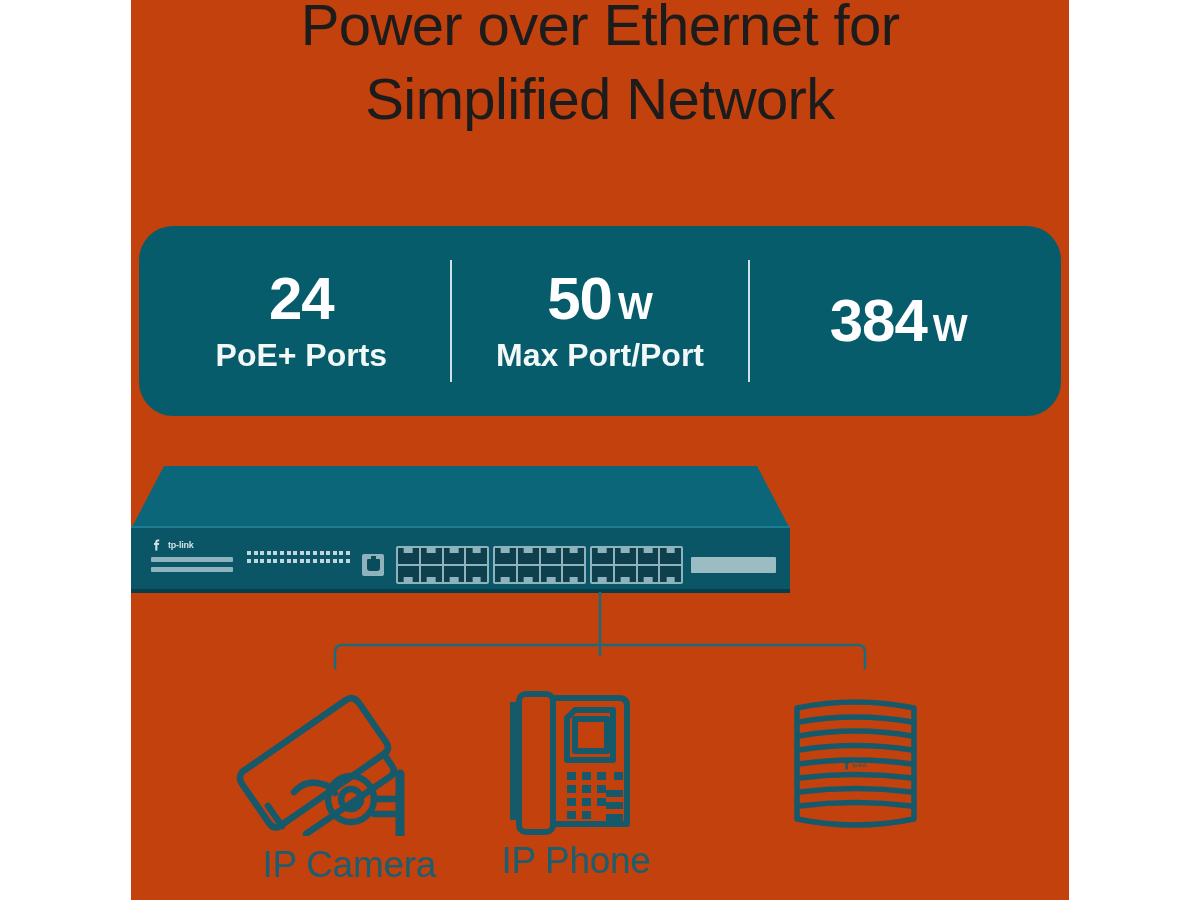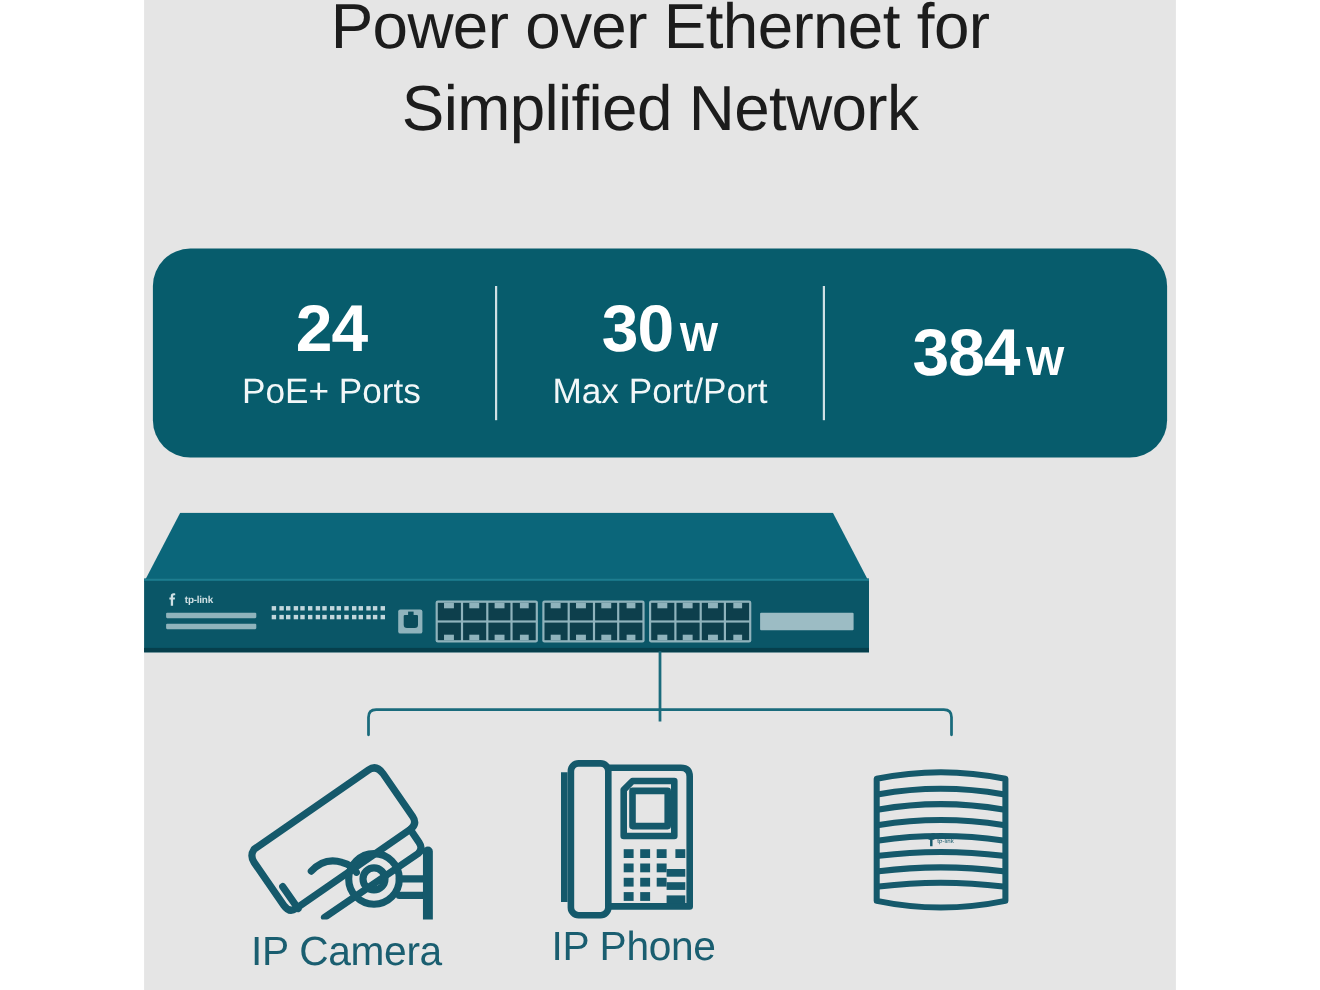--- a/index.html
+++ b/index.html
@@ -12,21 +12,21 @@
   #page {
     position: relative;
     width: 1200px; height: 900px;
     background: #ffffff;
   }
   
   #panel {
     position: absolute;
     left: 131px; top: 0;
     width: 938px; height: 900px;
-    background: #e5e5e5;
+    background: #c2410c;
   }
 
   
   #headline {
     position: absolute;
     left: 0; top: -12px;
     width: 938px;
     text-align: center;
     color: #1c1c1c;
     font-size: 58px;
@@ -62,21 +62,21 @@
     white-space: nowrap;
   }
   .stat-value .unit {
     font-size: 37px;
     font-weight: 700;
     letter-spacing: 0;
     margin-left: 6px;
   }
   .stat-label {
     font-size: 32px;
-    font-weight: 400;
+    font-weight: 700;
     line-height: 1.12;
     margin-top: 9px;
     color: #f2f7f8;
     white-space: nowrap;
   }
   .divider {
     width: 2px;
     height: 122px;
     background: #cfe0e4;
     flex: 0 0 2px;
@@ -220,21 +220,21 @@
   }
   .device { position: relative; text-align: center; }
   .device-icon { display: block; margin: 0 auto; }
   .device-label {
     color: #1a5e70;
     font-size: 37px;
     font-weight: 400;
     letter-spacing: -0.3px;
     white-space: nowrap;
   }
-  #dev-camera { position: absolute; left: 74px; top: 0; width: 220px; }
+  #dev-camera { position: absolute; left: 85px; top: 0; width: 220px; text-align: right; }
   #dev-camera .device-label { margin-top: 8px; }
   #dev-phone  { position: absolute; left: 355px; top: 0; width: 180px; }
   #dev-phone .device-label { margin-top: 4px; }
   #dev-ap     { position: absolute; left: 592px; top: 0; width: 265px; }
   #dev-ap .device-label { margin-top: 4px; }
 </style>
 </head>
 <body>
 
 <div id="page">
@@ -252,21 +252,21 @@
         <div class="stat-value">
           <span>24</span>
         </div>
         <div class="stat-label">PoE+ Ports</div>
       </div>
 
       <div class="divider"></div>
 
       <div class="stat">
         <div class="stat-value">
-          <span>30</span><span class="unit">W</span>
+          <span>50</span><span class="unit">W</span>
         </div>
         <div class="stat-label">Max Port/Port</div>
       </div>
 
       <div class="divider"></div>
 
       <div class="stat">
         <div class="stat-value">
           <span>384</span><span class="unit">W</span>
         </div>

